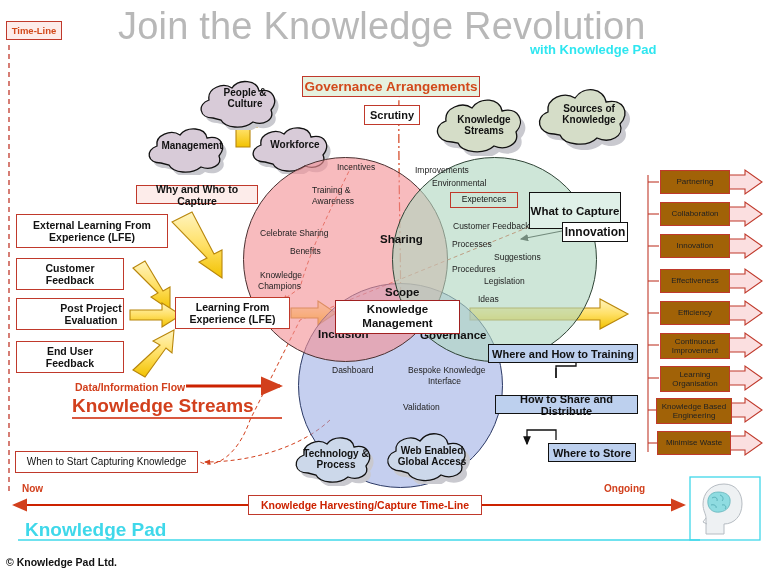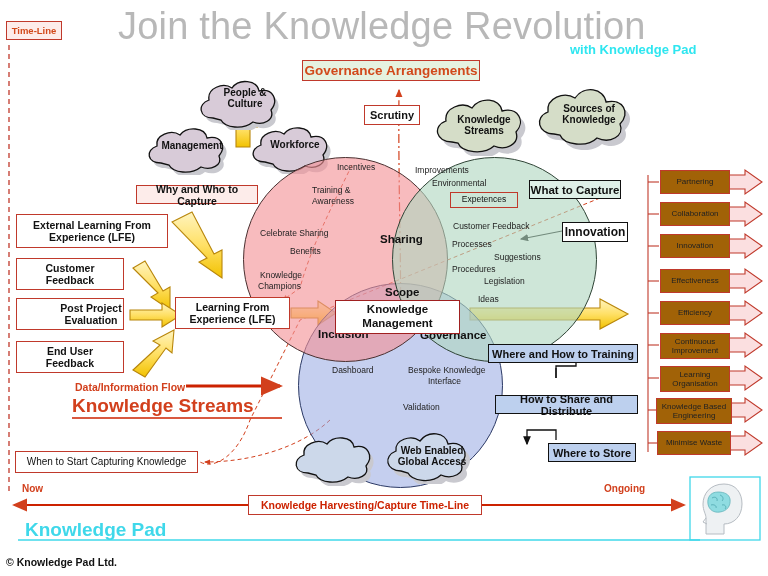--- a/index.html
+++ b/index.html
@@ -5,30 +5,30 @@
   html,body{margin:0;padding:0;background:#ffffff;}
   body{width:768px;height:576px;position:relative;overflow:hidden;
        font-family:"Liberation Sans",sans-serif;}
   #stage{position:absolute;left:0;top:0;width:768px;height:576px;}
 
   .abs{position:absolute;box-sizing:border-box;}
 
   
   #title{left:118px;top:4px;width:540px;height:44px;font-size:38px;color:#b8b8b8;
          letter-spacing:.2px;line-height:44px;white-space:nowrap;font-weight:400;}
-  #subtitle{left:530px;top:42px;font-size:13px;color:#2ee6f0;font-weight:bold;white-space:nowrap;margin-left:40px;}
+  #subtitle{left:530px;top:42px;font-size:13px;color:#2ee6f0;font-weight:bold;white-space:nowrap;}
   .boxWhiteRed{border:1.3px solid #c0392b;background:#ffffff;color:#111;
           font-size:10.5px;font-weight:bold;display:flex;align-items:center;
           justify-content:center;text-align:center;line-height:1.15;}
   .boxPinkOrange{border:1.4px solid #c0392b;background:#fdecea;color:#d2491b;
           font-size:10.5px;font-weight:bold;display:flex;align-items:center;
           justify-content:center;text-align:center;}
   .boxGreen{border:1.4px solid #c0392b;background:#e6f2e0;color:#d2491b;
           font-size:13.5px;font-weight:bold;display:flex;align-items:center;
-          justify-content:center;text-align:center;}
+          justify-content:center;text-align:center;margin-top:16px;}
   .boxDark{border:1.4px solid #111;background:#dff0e8;color:#111;
           font-size:11.5px;font-weight:bold;display:flex;align-items:center;
           justify-content:center;text-align:center;}
   .boxDarkW{border:1.4px solid #111;background:#ffffff;color:#111;
           font-size:11.5px;font-weight:bold;display:flex;align-items:center;
           justify-content:center;text-align:center;}
   .boxBlue{border:1.4px solid #111;background:#bdd0ee;color:#111;
           font-size:11px;font-weight:bold;display:flex;align-items:center;
           justify-content:center;text-align:center;}
   .boxOutcome{border:1.2px solid #c0392b;background:#a16207;color:#222;
@@ -249,20 +249,24 @@
     <span>Knowledge</span>
     <span>Management</span>
   </div>
 
   <svg class="cloud" style="left:286px;top:432px;width:104px;height:54px;" viewBox="0 0 104 54">
     <g transform="translate(4,4)">
       <path d="M18,37 C4,37 2,23 14,19 C12,8 28,2 37,8 C44,-1 62,0 64,11 C78,8 84,20 76,30 C80,39 68,45 58,41 C48,49 30,47 26,39 z" fill="#c9c9cf" transform="translate(4,5)"></path>
       <path d="M18,37 C4,37 2,23 14,19 C12,8 28,2 37,8 C44,-1 62,0 64,11 C78,8 84,20 76,30 C80,39 68,45 58,41 C48,49 30,47 26,39 z" fill="#ccd8ea" stroke="#111" stroke-width="1.3"></path>
     </g>
   </svg>
+  <div class="cloudLabel" style="left:286px;top:448px;width:100px;">
+    <span>Technology &amp;</span><br>
+    <span>Process</span>
+  </div>
 
   <svg class="cloud" style="left:378px;top:428px;width:112px;height:56px;" viewBox="0 0 112 56">
     <g transform="translate(4,4)">
       <path d="M19,39 C4,39 1,24 14,19 C12,8 29,2 38,9 C46,-2 64,0 66,12 C81,9 88,21 79,32 C84,41 70,48 59,43 C49,52 30,49 26,41 z" fill="#c9c9cf" transform="translate(5,6)"></path>
       <path d="M19,39 C4,39 1,24 14,19 C12,8 29,2 38,9 C46,-2 64,0 66,12 C81,9 88,21 79,32 C84,41 70,48 59,43 C49,52 30,49 26,41 z" fill="#ccd8ea" stroke="#111" stroke-width="1.3"></path>
     </g>
   </svg>
   <div class="cloudLabel" style="left:378px;top:445px;width:108px;">
     <span>Web Enabled</span><br>
     <span>Global Access</span>
@@ -287,21 +291,21 @@
 
   <div class="abs boxWhiteRed" style="left:175px;top:297px;width:115px;height:32px;flex-direction:column;">
     <span>Learning From</span>
     <span>Experience (LFE)</span>
   </div>
 
   <div class="abs boxGreen" style="left:302px;top:60px;width:178px;height:21px;">Governance Arrangements</div>
   <div class="abs boxWhiteRed" style="left:364px;top:105px;width:56px;height:20px;font-size:11px;">Scrutiny</div>
   <div class="abs boxPinkOrange" style="left:136px;top:185px;width:122px;height:19px;color:#111;">Why and Who to Capture</div>
 
-  <div class="abs boxDark" style="left:529px;top:180px;width:92px;height:19px;">What to Capture</div>
+  <div class="abs boxDark" style="left:529px;top:192px;width:92px;height:37px;">What to Capture</div>
   <div class="abs boxDarkW" style="left:562px;top:222px;width:66px;height:20px;font-size:12px;">Innovation</div>
 
   <div class="abs boxBlue" style="left:488px;top:344px;width:150px;height:19px;">Where and How to Training</div>
   <div class="abs boxBlue" style="left:495px;top:395px;width:143px;height:19px;">How  to Share and Distribute</div>
   <div class="abs boxBlue" style="left:548px;top:443px;width:88px;height:19px;">Where to Store</div>
 
   <div class="abs boxWhiteRed" style="left:15px;top:451px;width:183px;height:22px;font-weight:400;font-size:10px;">When to Start Capturing Knowledge</div>
 
   <div class="abs boxWhiteRed" style="left:248px;top:495px;width:234px;height:20px;color:#cc2200;font-size:10.5px;">Knowledge Harvesting/Capture Time-Line</div>
 

